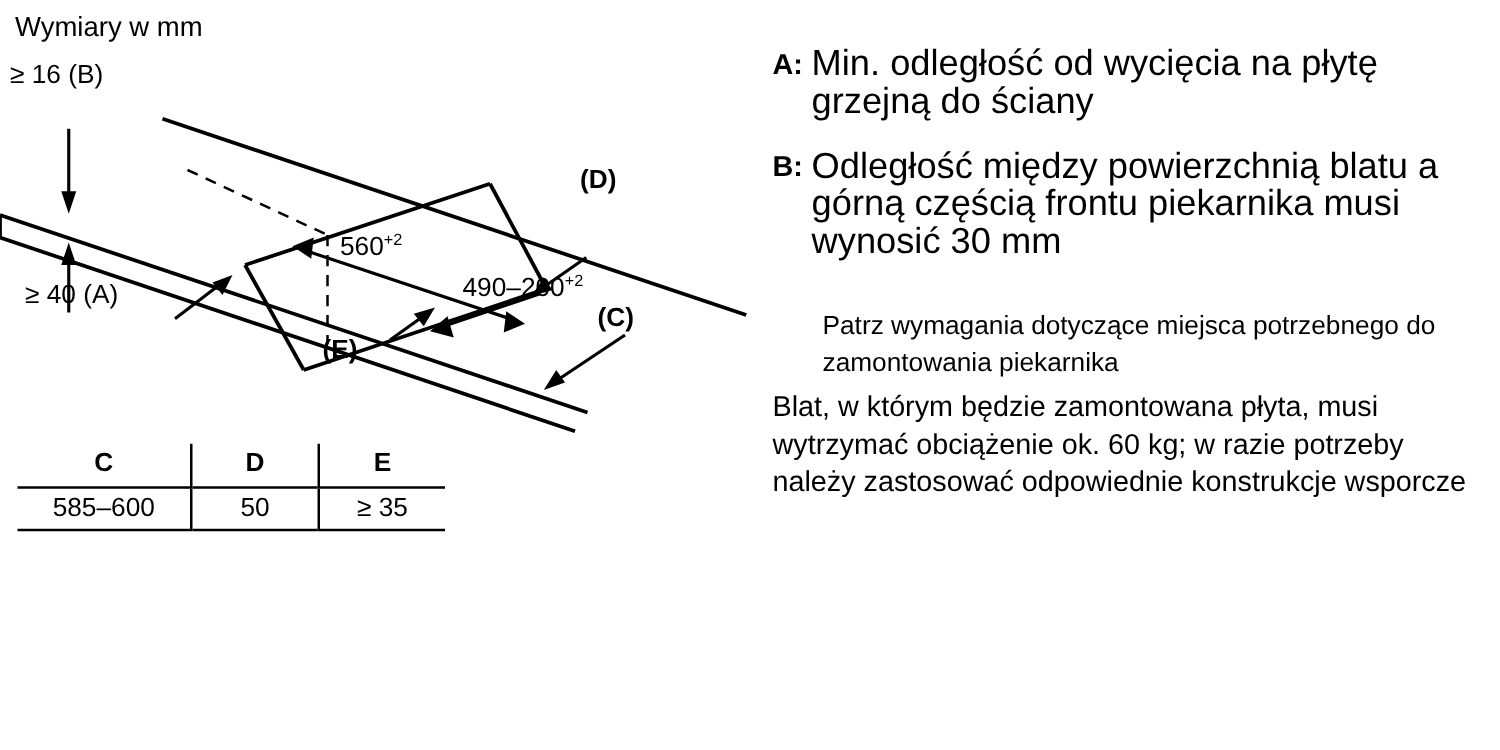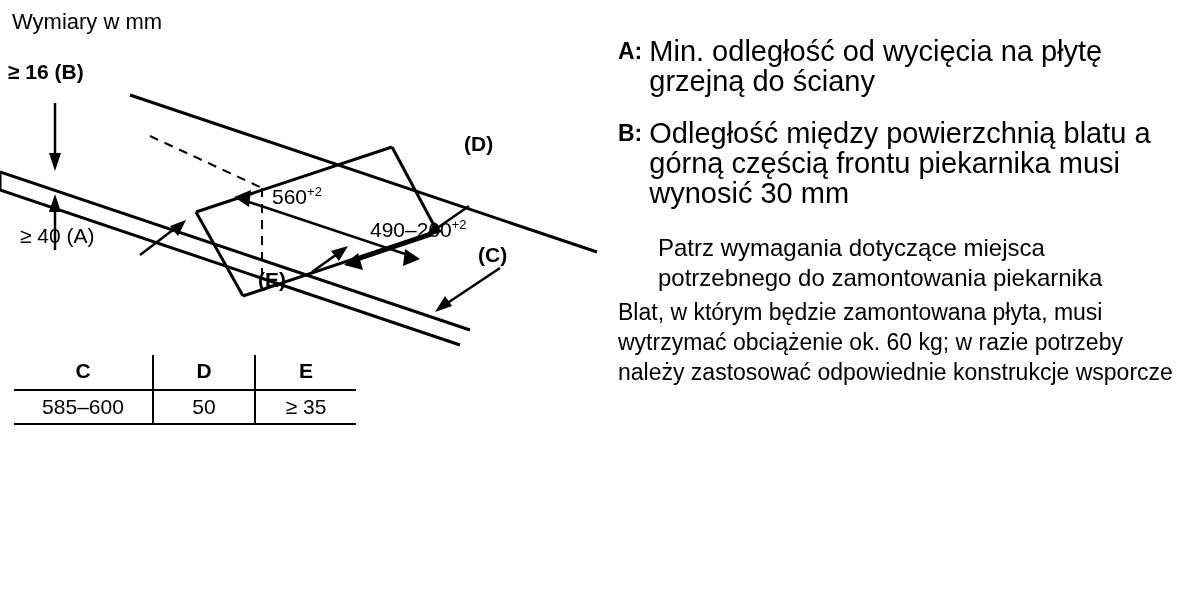--- a/index.html
+++ b/index.html
@@ -108,24 +108,24 @@
     font-size: 23px;
     line-height: 30px;
     margin-right: 7px;
     white-space: nowrap;
   }
   .note-text {
     font-size: 29px;
     line-height: 30px;
   }
   .note-plain {
-    font-size: 24px;
+    font-size: 21px;
     line-height: 30px;
     margin-left: 40px;
-    margin-top: 25px;
+    margin-top: 38px;
   }
   .note-bottom {
     font-size: 23px;
     line-height: 30px;
     margin-top: 4px;
   }
 </style>
 </head>
 <body>
 
@@ -179,21 +179,21 @@
 
         <line x1="500" y1="228" x2="443" y2="266"></line>
         <polygon points="435,272 452,266 445,256" stroke="none"></polygon>
 
         <line x1="312" y1="232" x2="340" y2="212"></line>
         <polygon points="348,206 331,211 339,221" stroke="none"></polygon>
       </g>
     </svg>
 
     
-    <div class="lbl" style="left:8px; top:20px;font-weight:bold;">≥ 16 (B)</div>
+    <div class="lbl" style="left:8px; top:8px;">≥ 16 (B)</div>
     <div class="lbl" style="left:20px; top:184px;">≥ 40 (A)</div>
     <div class="lbl" style="left:464px; top:92px; font-weight:bold;">(D)</div>
     <div class="lbl" style="left:478px; top:203px; font-weight:bold;">(C)</div>
     <div class="lbl" style="left:258px; top:228px; font-weight:bold;">(E)</div>
 
     <div class="lbl" style="left:272px; top:140px;">
       <span>560</span><span class="sup">+2</span>
     </div>
 
     <div class="lbl" style="left:370px; top:173px;">

